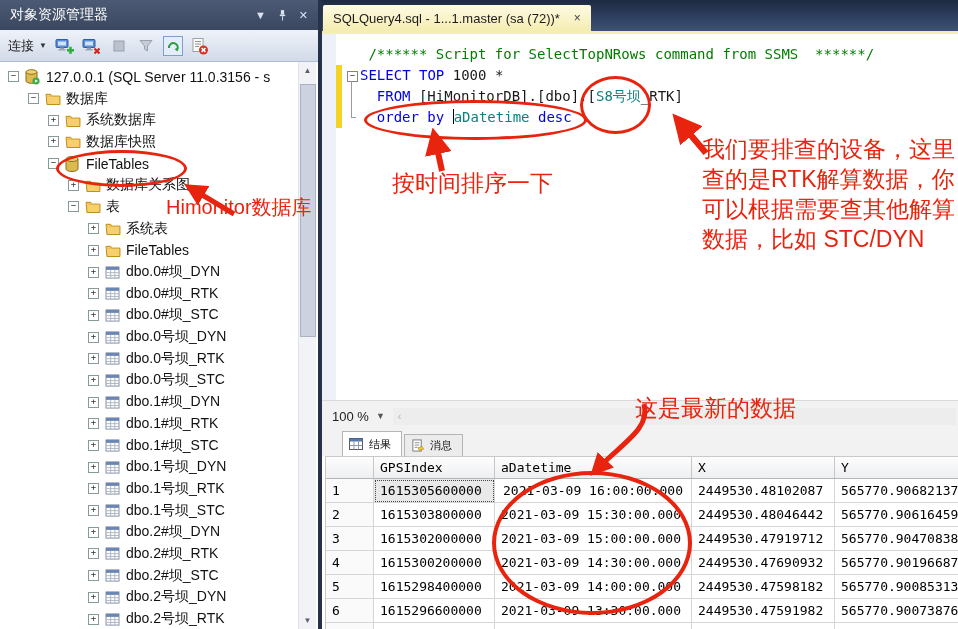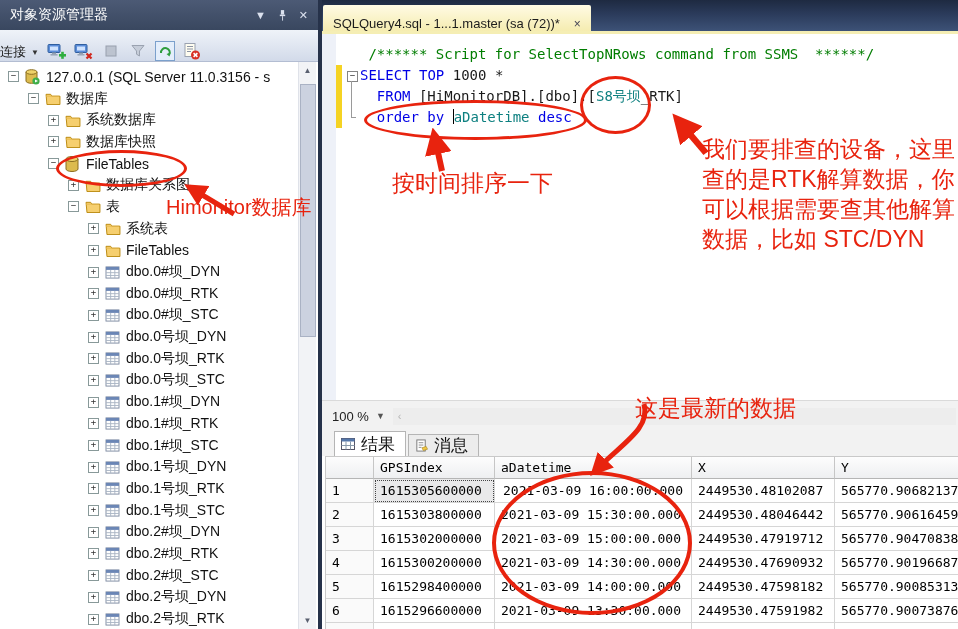--- a/index.html
+++ b/index.html
@@ -6,42 +6,42 @@
   body { background:#555; font-family:"Liberation Sans","DejaVu Sans",sans-serif; }
   #root { position:relative; width:958px; height:629px; background:#26324a; overflow:hidden; }
 
   
   .left-panel { position:absolute; left:0; top:0; width:318px; height:629px; background:#fff; }
   .oe-title { height:30px; background:linear-gradient(#4c5a75,#39475f); color:#fff;
               display:flex; align-items:center; padding:0 10px; font-size:14px; }
   .oe-title .spacer { flex:1; }
   .t-ic { margin-left:12px; color:#dbe1ee; font-size:11px; display:inline-flex; align-items:center; }
   .oe-toolbar { height:31px; background:linear-gradient(#eff3f9,#d2dae9); border-bottom:1px solid #b3bdd2;
-                display:flex; align-items:flex-end; padding:0 0; gap:8px; font-size:13px; color:#1e1e1e; }
+                display:flex; align-items:center; padding:0 8px; gap:8px; font-size:13px; color:#1e1e1e; }
   .connect-btn { display:flex; align-items:center; gap:5px; }
   .dd-arrow { font-size:8px; color:#333; }
   .tb-ic { width:20px; height:20px; display:inline-flex; align-items:center; justify-content:center; }
   .oe-tree { position:absolute; top:62px; left:0; right:0; bottom:0; overflow:hidden; padding-top:4px;
              font-size:14px; color:#111; background:#fff; }
   .tree-item { height:21.7px; display:flex; align-items:center; white-space:nowrap; }
   .expander { width:9px; height:9px; border:1px solid #899; background:#fff; font:9px/7px "DejaVu Sans Mono",monospace;
               text-align:center; margin-right:6px; flex:none; color:#333; }
   .ticon { width:17px; margin-right:4px; flex:none; display:inline-flex; }
   .tree-scroll { position:absolute; top:62px; right:2px; width:17px; bottom:0; background:#f2f3f6;
                  border-left:1px solid #dfe2e9; z-index:5; }
   .ts-btn { height:17px; display:flex; align-items:center; justify-content:center; font-size:8px; color:#5a6070; }
   .ts-btn.down { position:absolute; bottom:0; left:0; right:0; }
   .ts-thumb { position:absolute; top:22px; left:1px; width:14px; height:251px; background:#ccd2e0; border:1px solid #aab2c4; }
 
   
   .right-panel { position:absolute; left:322px; top:0; width:636px; height:629px; background:#fff; }
   .tab-strip { position:absolute; top:0; left:0; right:0; height:31px;
                background:linear-gradient(#1e2a41,#2b3b5b 45%,#3d5277); border-bottom:3px solid #f5eeb4; }
   .doc-tab { position:absolute; left:1px; bottom:0; height:26px; background:linear-gradient(#fffbe4,#f5ecb0);
-             color:#1c1c1c; font-size:13px; display:flex; align-items:flex-end; padding:0 10px; border-radius:2px 2px 0 0; }
+             color:#1c1c1c; font-size:13px; display:flex; align-items:center; padding:0 10px; border-radius:2px 2px 0 0; }
   .tab-close { margin-left:14px; color:#445; font-size:12px; }
 
   .editor { position:absolute; top:34px; left:0; right:0; height:366px; background:#fff; overflow:hidden; }
   .ind-margin { position:absolute; left:0; top:0; bottom:0; width:14px; background:#eef1f8; }
   .chg-bar { position:absolute; left:14px; top:31px; width:6px; height:63px; background:#f5d323; }
   .fold-box { position:absolute; left:25px; top:37px; width:9px; height:9px; border:1px solid #848484; background:#fff;
               font:9px/7px "DejaVu Sans Mono",monospace; text-align:center; color:#333; }
   .fold-line { position:absolute; left:29px; top:47px; width:1px; height:36px; background:#9a9a9a; }
   .fold-tick { position:absolute; left:29px; top:83px; width:5px; height:1px; background:#9a9a9a; }
   .code { position:absolute; left:38px; top:10px; font-family:"DejaVu Sans Mono","Liberation Mono",monospace;
@@ -55,21 +55,21 @@
   .ellipse-tree { left:-30px; top:-6px; right:-38px; height:31px; }
 
   .zoom-bar { position:absolute; top:400px; left:0; right:0; height:30px; background:#f2f2f2;
               border-top:1px solid #dadada; display:flex; align-items:center; font-size:13px; color:#222; }
   .zoom-sel { display:flex; align-items:center; gap:7px; padding:3px 8px 3px 10px; }
   .zoom-arrow { font-size:9px; color:#555; }
   .hscroll { flex:1; height:17px; margin-right:2px; background:#ededed; display:flex; align-items:center; }
   .hs-left { color:#b5b5b5; font-size:11px; padding:0 5px; }
 
   .rtabs { position:absolute; top:430px; left:0; right:0; height:26px; background:#f2f2f2;
-           display:flex; align-items:flex-end; padding-left:12px; gap:2px; font-size:17px; color:#111; }
+           display:flex; align-items:flex-end; padding-left:20px; gap:2px; font-size:11px; color:#111; }
   .rtab { display:flex; align-items:center; gap:6px; padding:0 10px 0 6px; border:1px solid #b5b5b5;
           border-bottom:none; background:#ececec; height:21px; }
   .rtab.active { background:#fff; height:24px; z-index:2; }
 
   .grid { position:absolute; top:456px; left:3px; right:0; bottom:0; background:#fff; overflow:hidden;
           font-family:"DejaVu Sans Mono","Liberation Mono",monospace; font-size:13px; color:#000;
           border-top:1px solid #c9c9c9; border-left:1px solid #c9c9c9; }
   .grow { display:flex; }
   .gc { flex:none; box-sizing:border-box; border-right:1px solid #d6d6d6; border-bottom:1px solid #d6d6d6;
         padding:4px 6px 0 6px; height:24px; overflow:hidden; white-space:nowrap; }

